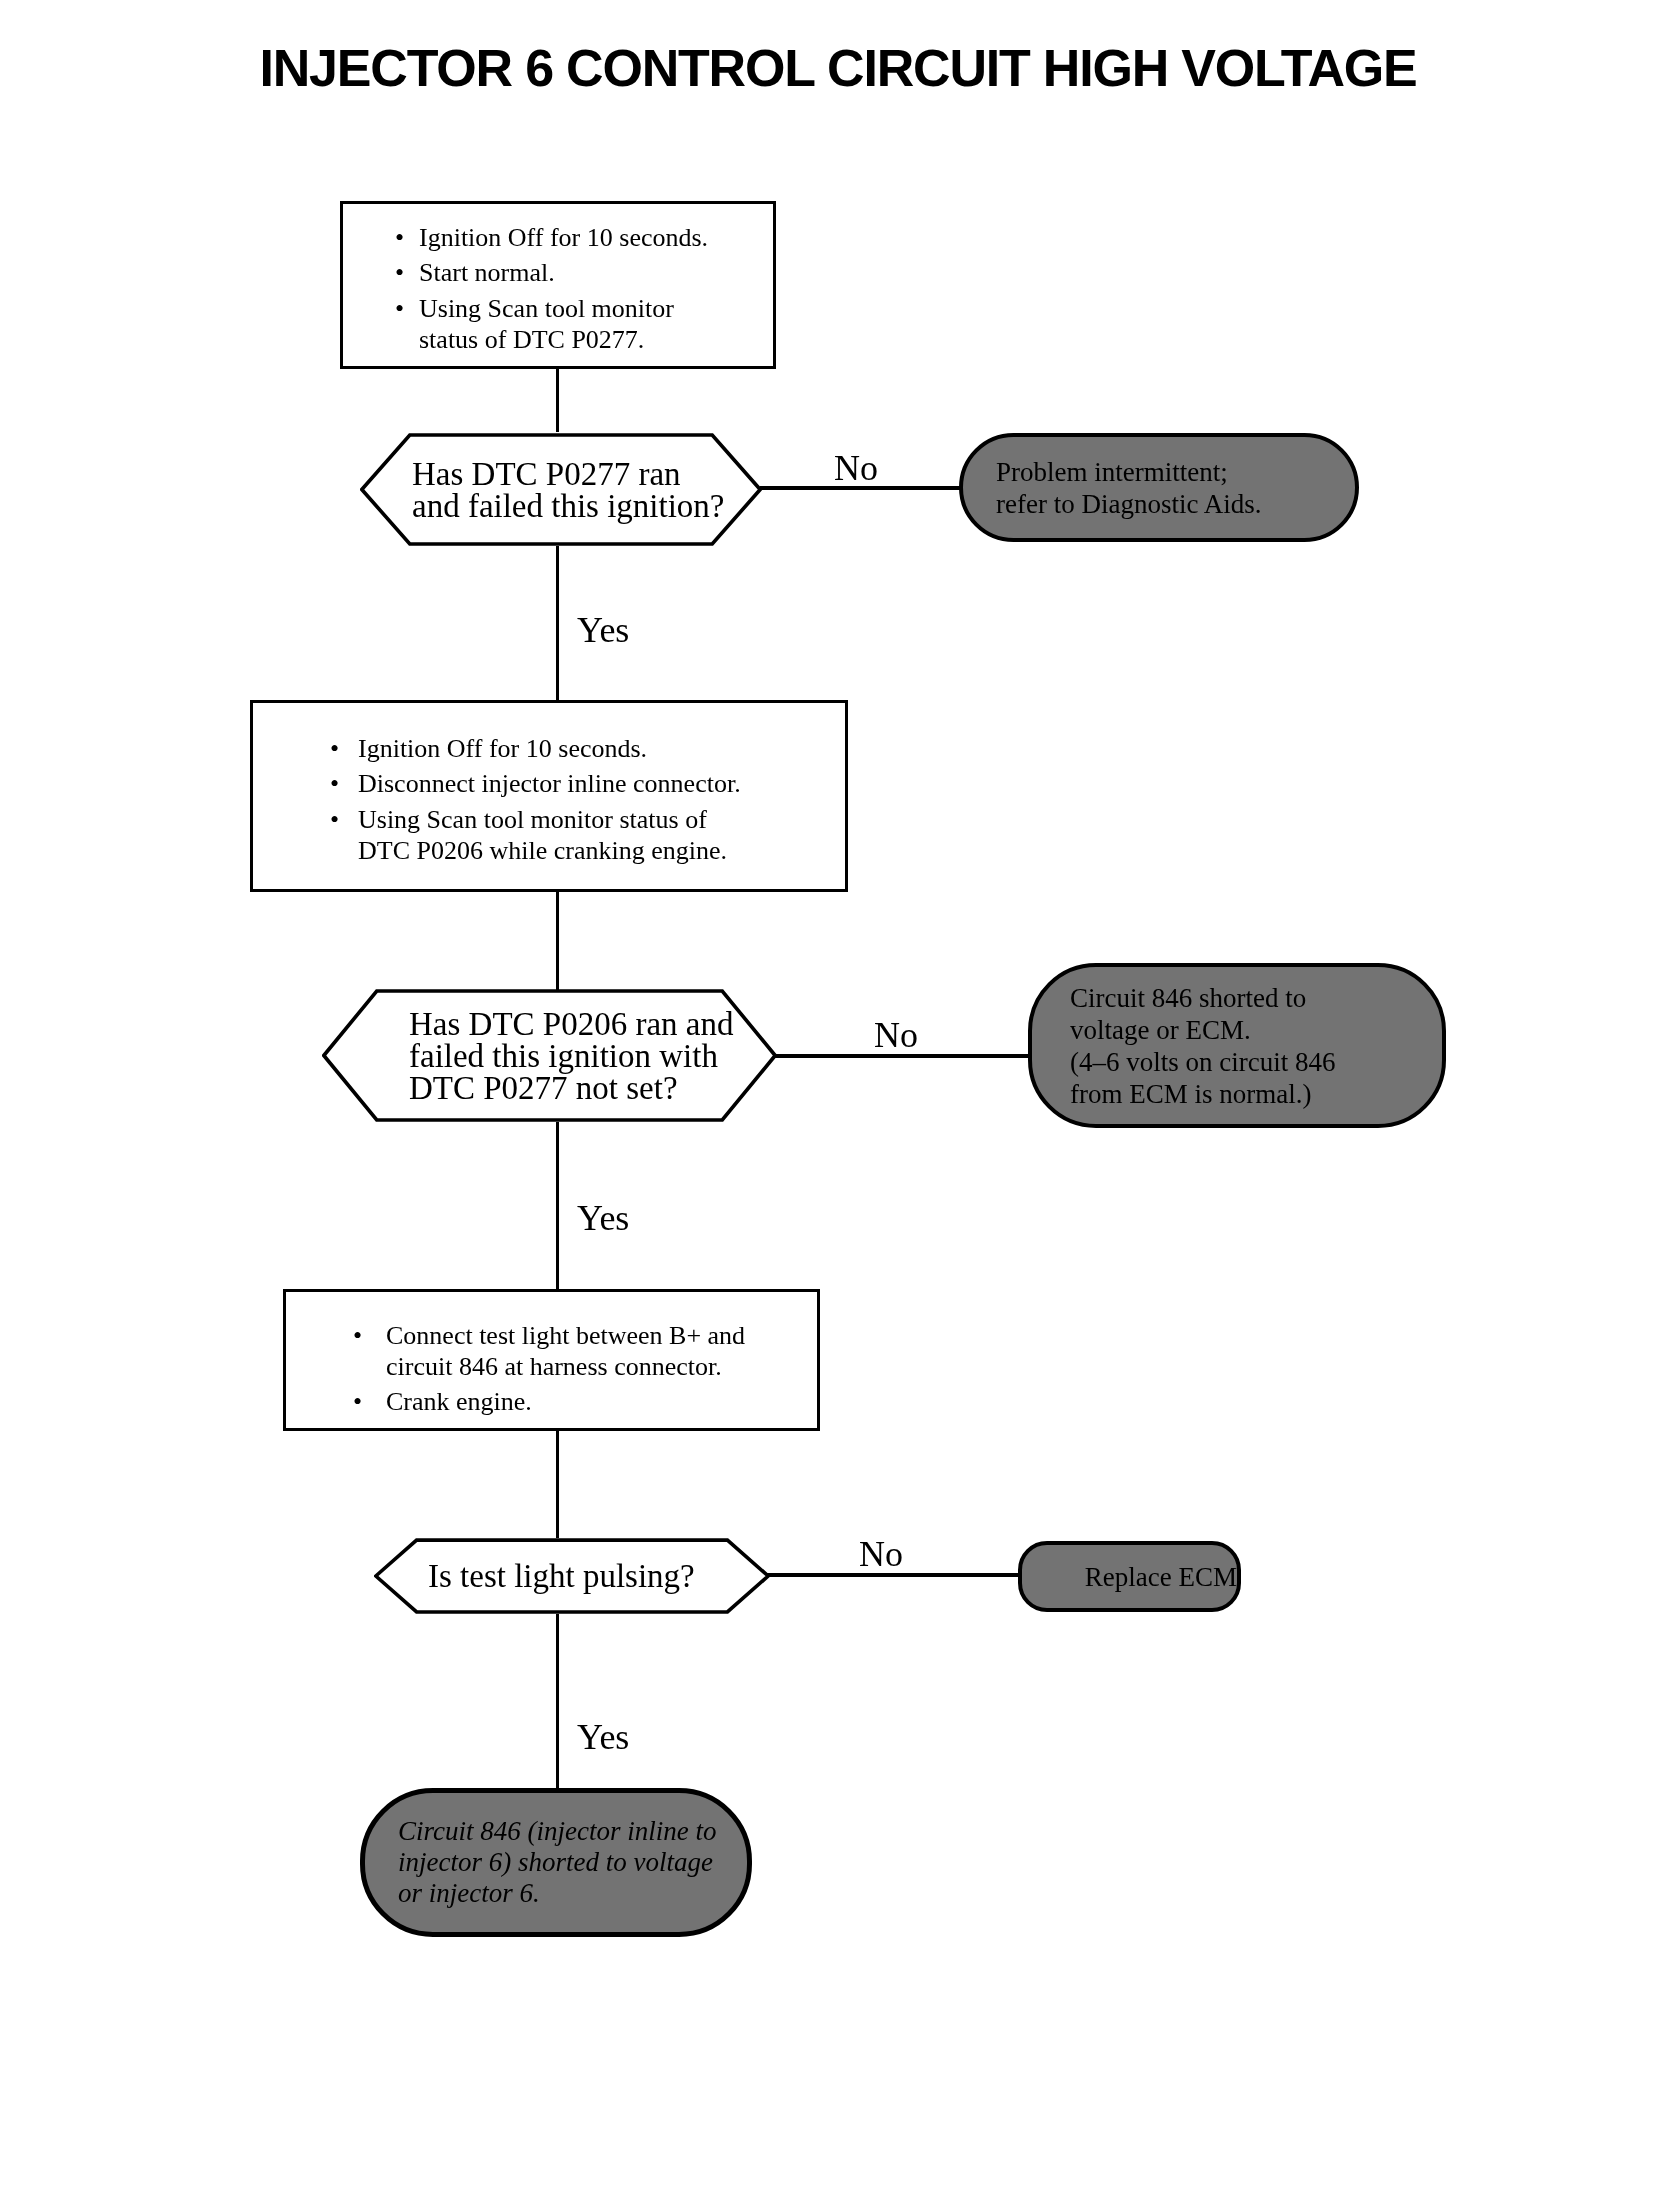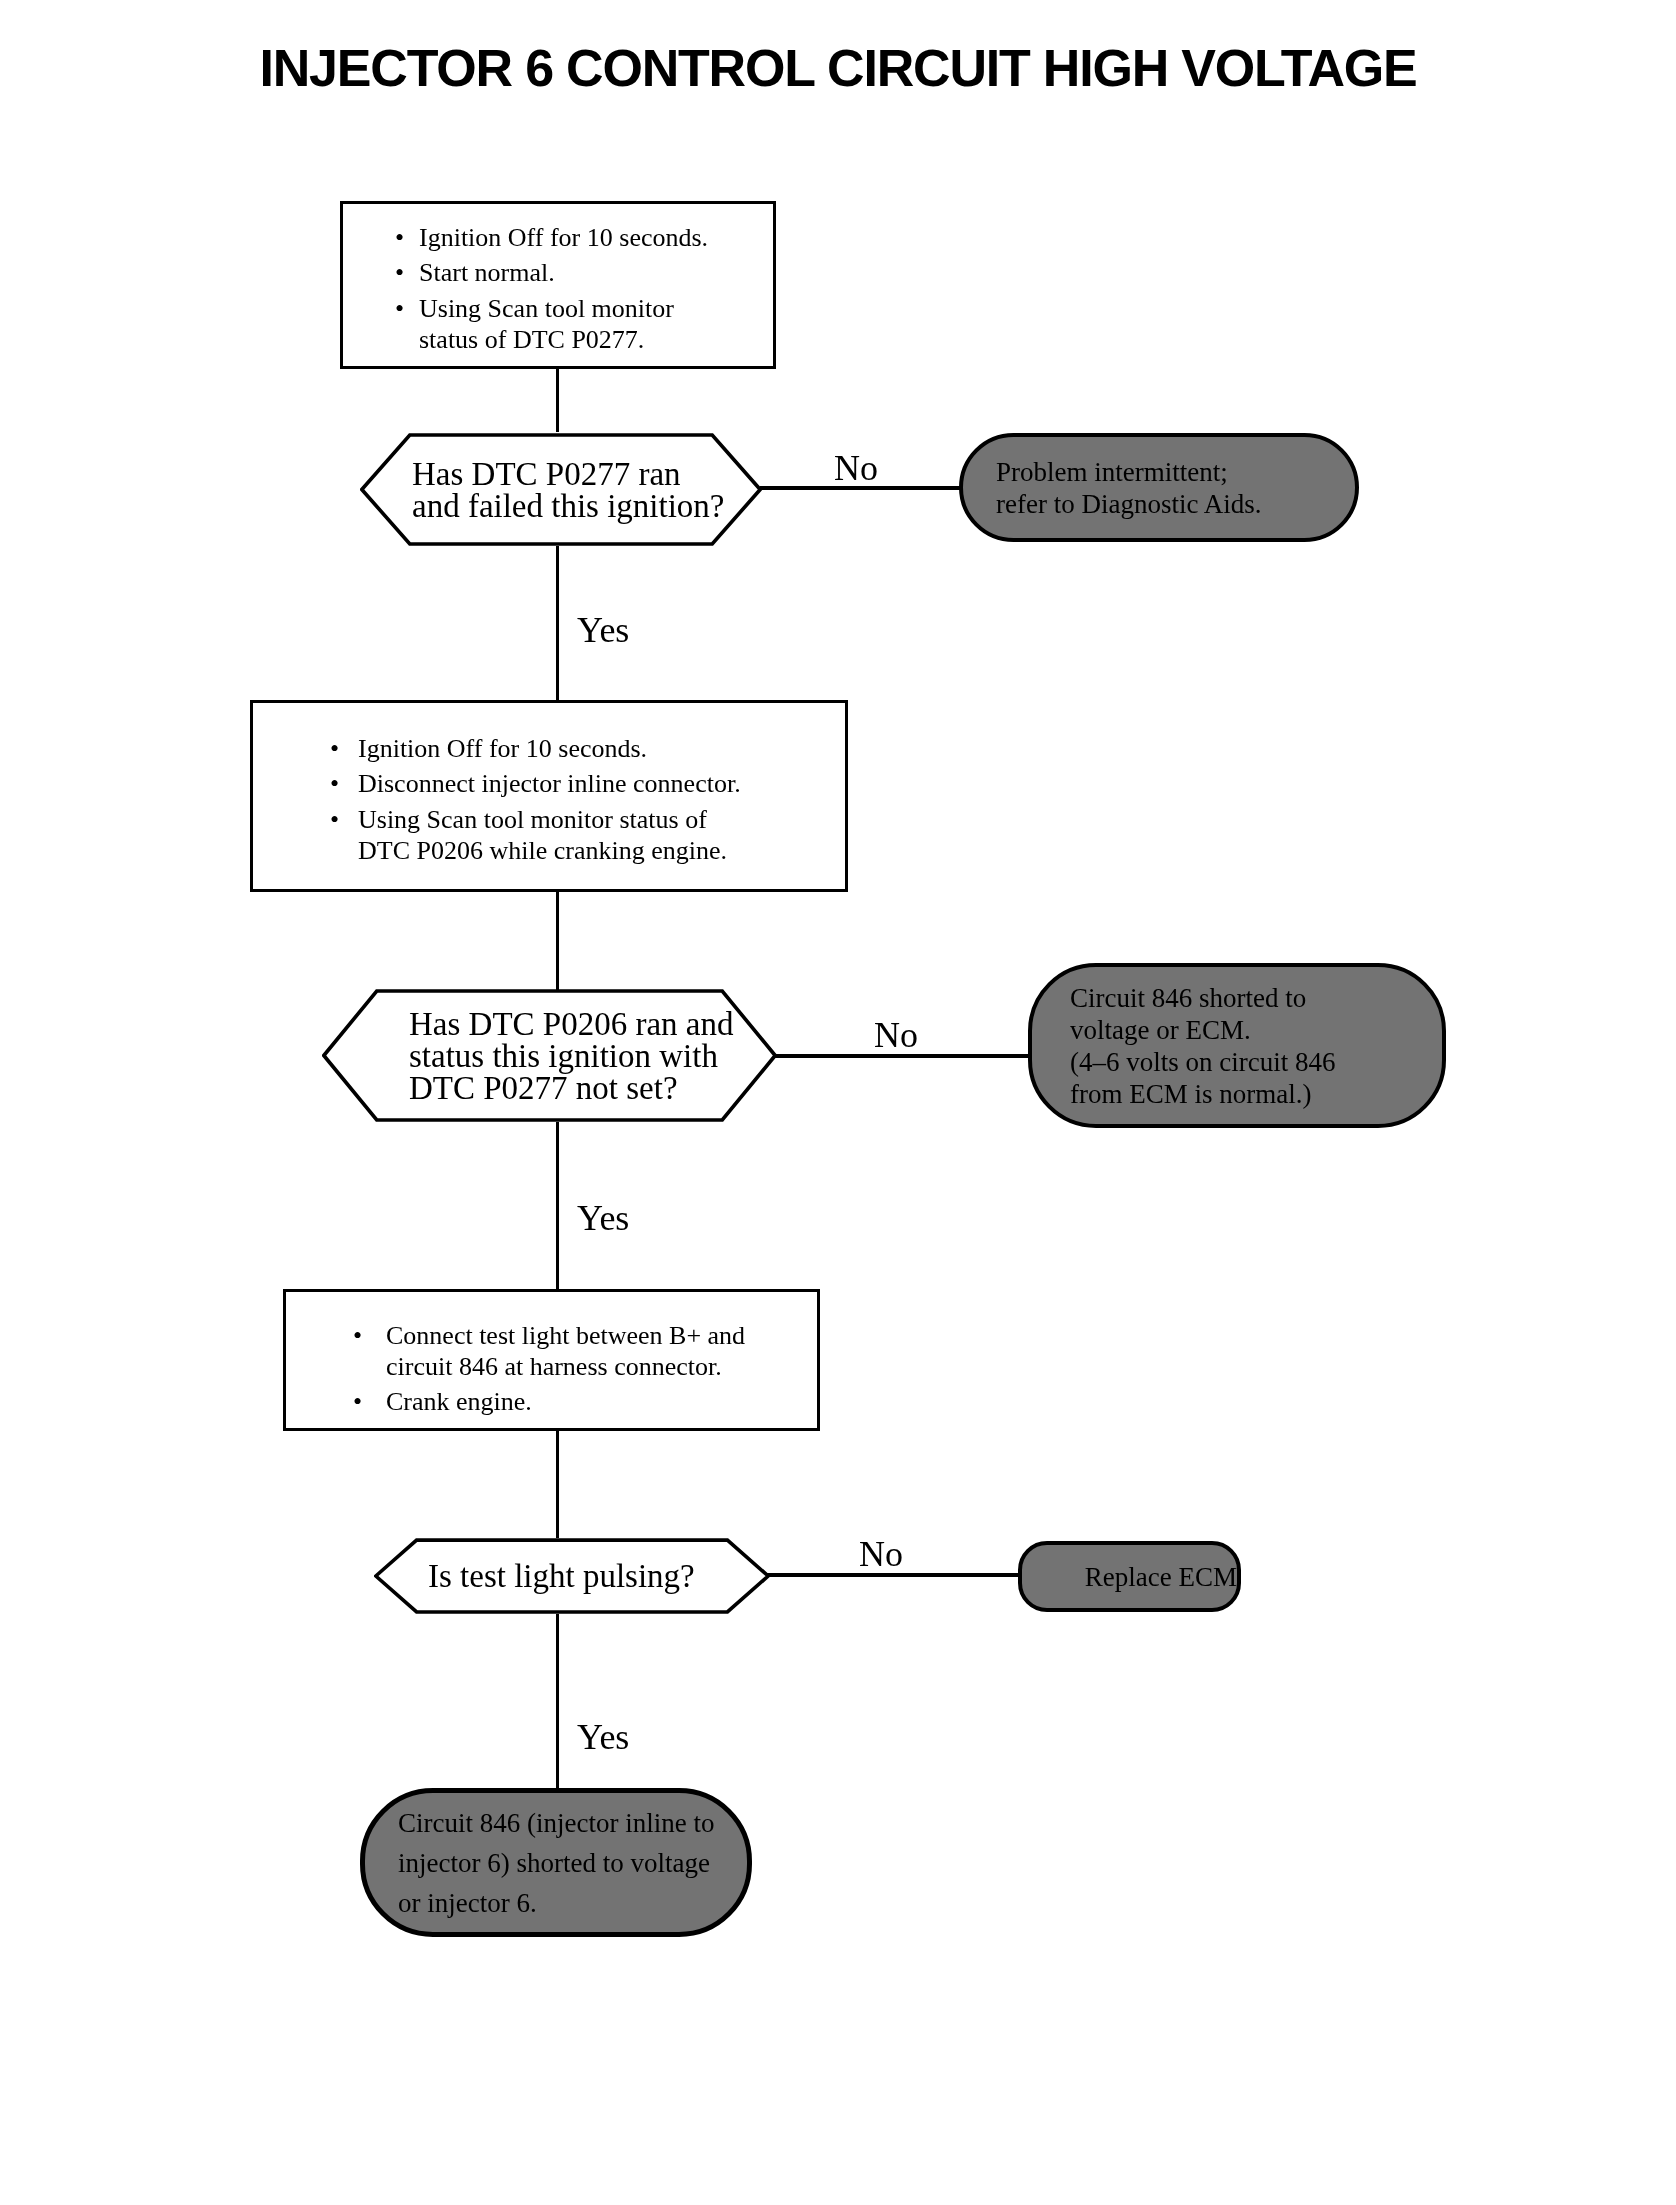--- a/index.html
+++ b/index.html
@@ -39,21 +39,21 @@
     position:absolute; box-sizing:border-box; background:#737373;
     border:4.3px solid #000; display:flex; align-items:center;
     font-size:27px;
   }
   .terminal-text { white-space:pre-line; line-height:32px; }
   .t1 { border-radius:55px; }
   .t2 { border-width:4.9px; border-radius:68px; }
   .t3 { border-width:4.3px; border-radius:29px; }
   .t3 .terminal-text { width:100%; text-align:right; }
   .t4 { border-width:5.5px; border-radius:73px; }
-  .t4 .terminal-text { line-height:40px; }
+  .t4 .terminal-text { line-height:31px;font-style:italic; }
 </style>
 </head>
 <body>
 
 <div class="page">
 
   <div class="title">INJECTOR 6 CONTROL CIRCUIT HIGH VOLTAGE</div>
 
   <div class="vline" style="left:556px; top:368px; height:64px;"></div>
   <div class="vline" style="left:556px; top:546px; height:154px;"></div>
@@ -116,21 +116,21 @@
       <span class="bt">Using Scan tool monitor status of
 DTC P0206 while cranking engine.</span>
     </div>
   </div>
 
   <div class="decision" style="left:322px; top:988px; width:455px; height:135px;">
     <svg viewBox="0 0 748 222" preserveAspectRatio="none">
       <polygon points="3,111 90,5 658,5 745,111 658,217 90,217" fill="#ffffff" stroke="#000000" stroke-width="6"></polygon>
     </svg>
     <div class="decision-text" style="left:87px;">Has DTC P0206 ran and
-status this ignition with
+failed this ignition with
 DTC P0277 not set?</div>
   </div>
 
   <div class="terminal t2" style="left:1028px; top:963px; width:418px; height:165px;">
     <div class="terminal-text" style="padding-left:38px;">Circuit 846 shorted to
 voltage or ECM.
 (4–6 volts on circuit 846
 from ECM is normal.)</div>
   </div>
 

